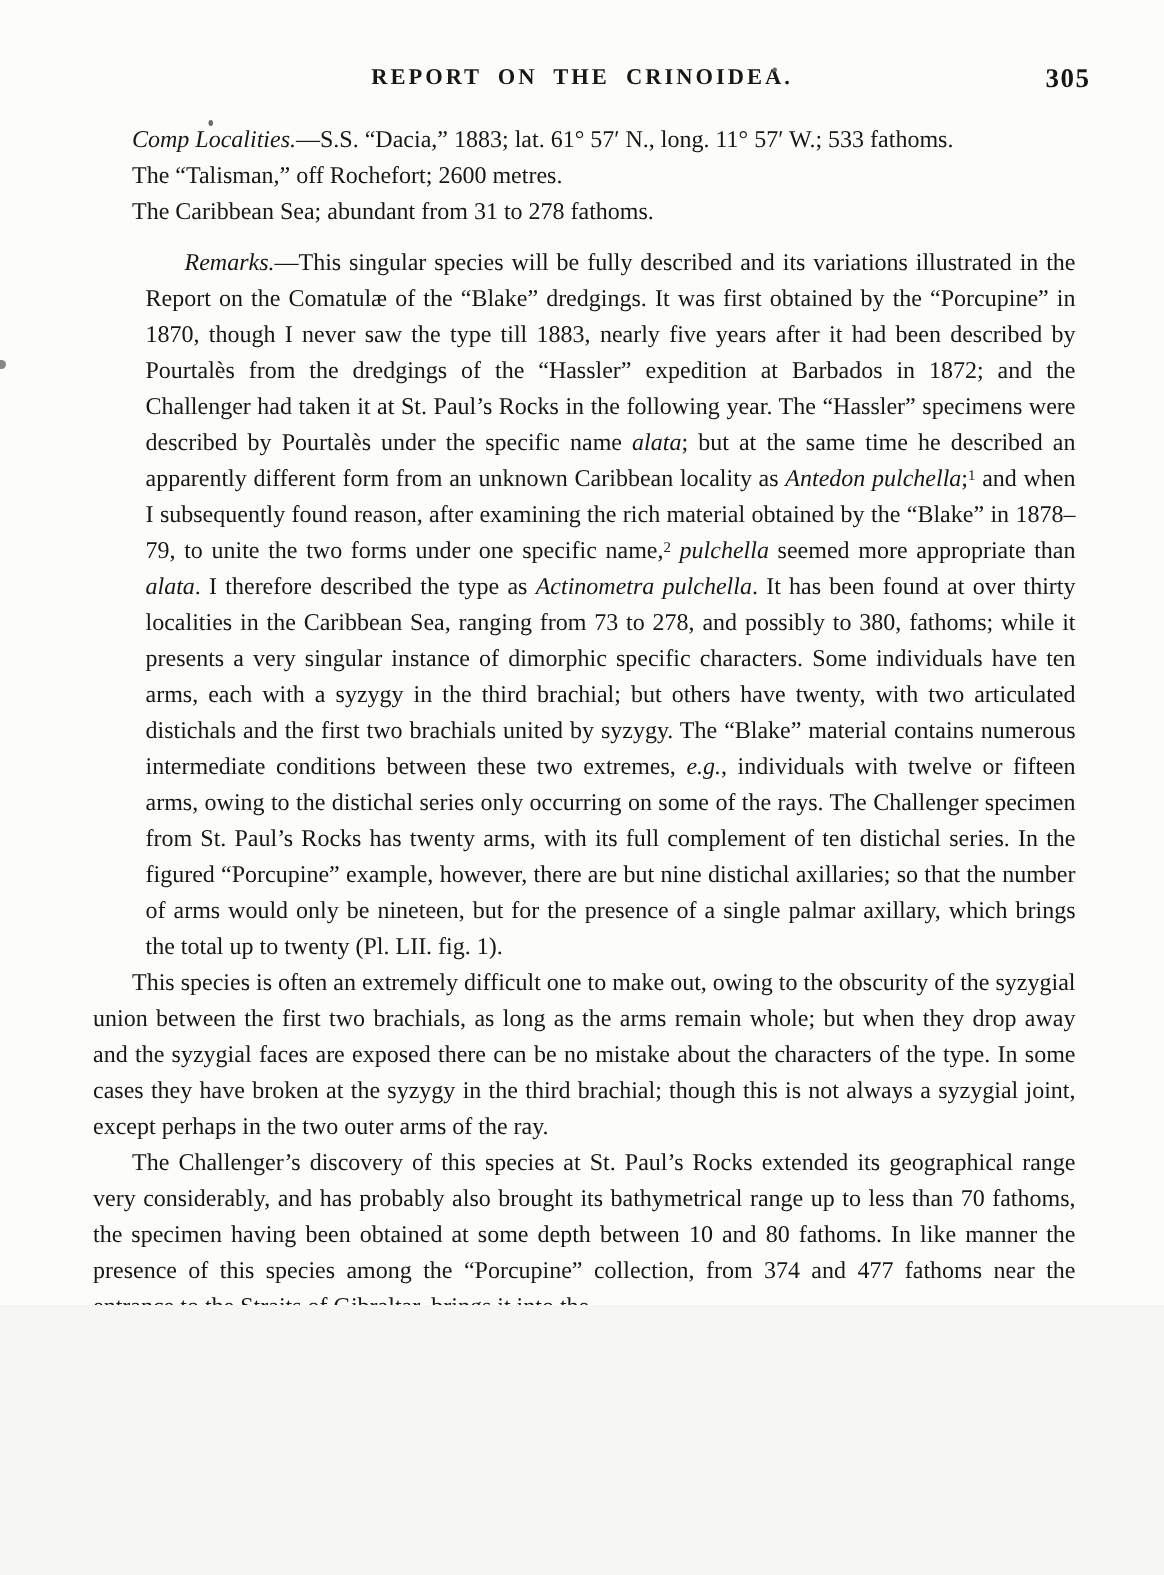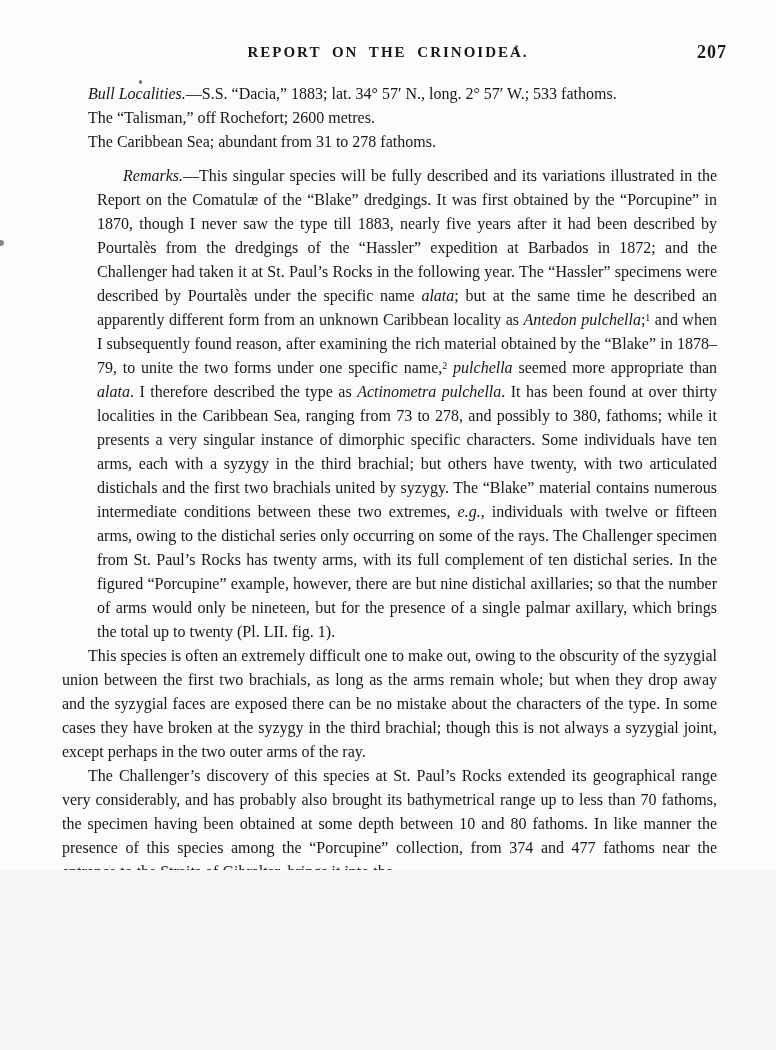--- a/index.html
+++ b/index.html
@@ -76,25 +76,25 @@
   .speck-d { top: 1006px; left: 700px; width: 8px; height: 2px; border-radius: 1px; opacity: .55; }
   .speck-e { top: 1006px; left: 716px; width: 3px; height: 2px; border-radius: 1px; opacity: .55; }
 </style>
 </head>
 <body>
 
 <div class="page">
 
   <div class="header">
     <span class="running-title">REPORT ON THE CRINOIDEA.</span>
-    <span class="page-number">207</span>
+    <span class="page-number">305</span>
   </div>
 
   <div class="body">
-    <p class="para"><i>Bull Localities.</i><span>—S.S. “Dacia,” 1883; lat. 34° 57′ N., long. 2° 57′ W.; 533 fathoms.</span></p>
+    <p class="para"><i>Comp Localities.</i><span>—S.S. “Dacia,” 1883; lat. 61° 57′ N., long. 11° 57′ W.; 533 fathoms.</span></p>
     <p class="para"><span>The “Talisman,” off Rochefort; 2600 metres.</span></p>
     <p class="para"><span>The Caribbean Sea; abundant from 31 to 278 fathoms.</span></p>
     <p class="para remarks"><i>Remarks.</i><span>—This singular species will be fully described and its variations illustrated in the Report on the Comatulæ of the “Blake” dredgings. It was first obtained by the “Porcupine” in 1870, though I never saw the type till 1883, nearly five years after it had been described by Pourtalès from the dredgings of the “Hassler” expedition at Barbados in 1872; and the Challenger had taken it at St. Paul’s Rocks in the following year. The “Hassler” specimens were described by Pourtalès under the specific name </span><i>alata</i><span>; but at the same time he described an apparently different form from an unknown Caribbean locality as </span><i>Antedon pulchella</i><span>;</span><sup>1</sup><span> and when I subsequently found reason, after examining the rich material obtained by the “Blake” in 1878–79, to unite the two forms under one specific name,</span><sup>2</sup><span> </span><i>pulchella</i><span> seemed more appropriate than </span><i>alata</i><span>. I therefore described the type as </span><i>Actinometra pulchella</i><span>. It has been found at over thirty localities in the Caribbean Sea, ranging from 73 to 278, and possibly to 380, fathoms; while it presents a very singular instance of dimorphic specific characters. Some individuals have ten arms, each with a syzygy in the third brachial; but others have twenty, with two articulated distichals and the first two brachials united by syzygy. The “Blake” material contains numerous intermediate conditions between these two extremes, </span><i>e.g.</i><span>, individuals with twelve or fifteen arms, owing to the distichal series only occurring on some of the rays. The Challenger specimen from St. Paul’s Rocks has twenty arms, with its full complement of ten distichal series. In the figured “Porcupine” example, however, there are but nine distichal axillaries; so that the number of arms would only be nineteen, but for the presence of a single palmar axillary, which brings the total up to twenty (Pl. LII. fig. 1).</span></p>
     <p class="para"><span>This species is often an extremely difficult one to make out, owing to the obscurity of the syzygial union between the first two brachials, as long as the arms remain whole; but when they drop away and the syzygial faces are exposed there can be no mistake about the characters of the type. In some cases they have broken at the syzygy in the third brachial; though this is not always a syzygial joint, except perhaps in the two outer arms of the ray.</span></p>
     <p class="para"><span>The Challenger’s discovery of this species at St. Paul’s Rocks extended its geographical range very considerably, and has probably also brought its bathymetrical range up to less than 70 fathoms, the specimen having been obtained at some depth between 10 and 80 fathoms. In like manner the presence of this species among the “Porcupine” collection, from 374 and 477 fathoms near the entrance to the Straits of Gibraltar, brings it into the</span></p>
 
     <div class="footnotes">
       <span class="footnote"><sup>1</sup><span> </span><i>Bull. Mus. Comp. Zoöl.</i><span>, 1878, vol. v. No. 9, pp. 215, 216.</span></span>
       <span class="footnote"><sup>2</sup><span> </span><i>Ibid.</i><span>, 1881, vol. ix. No. 4, p. 10.</span></span>
     </div>

